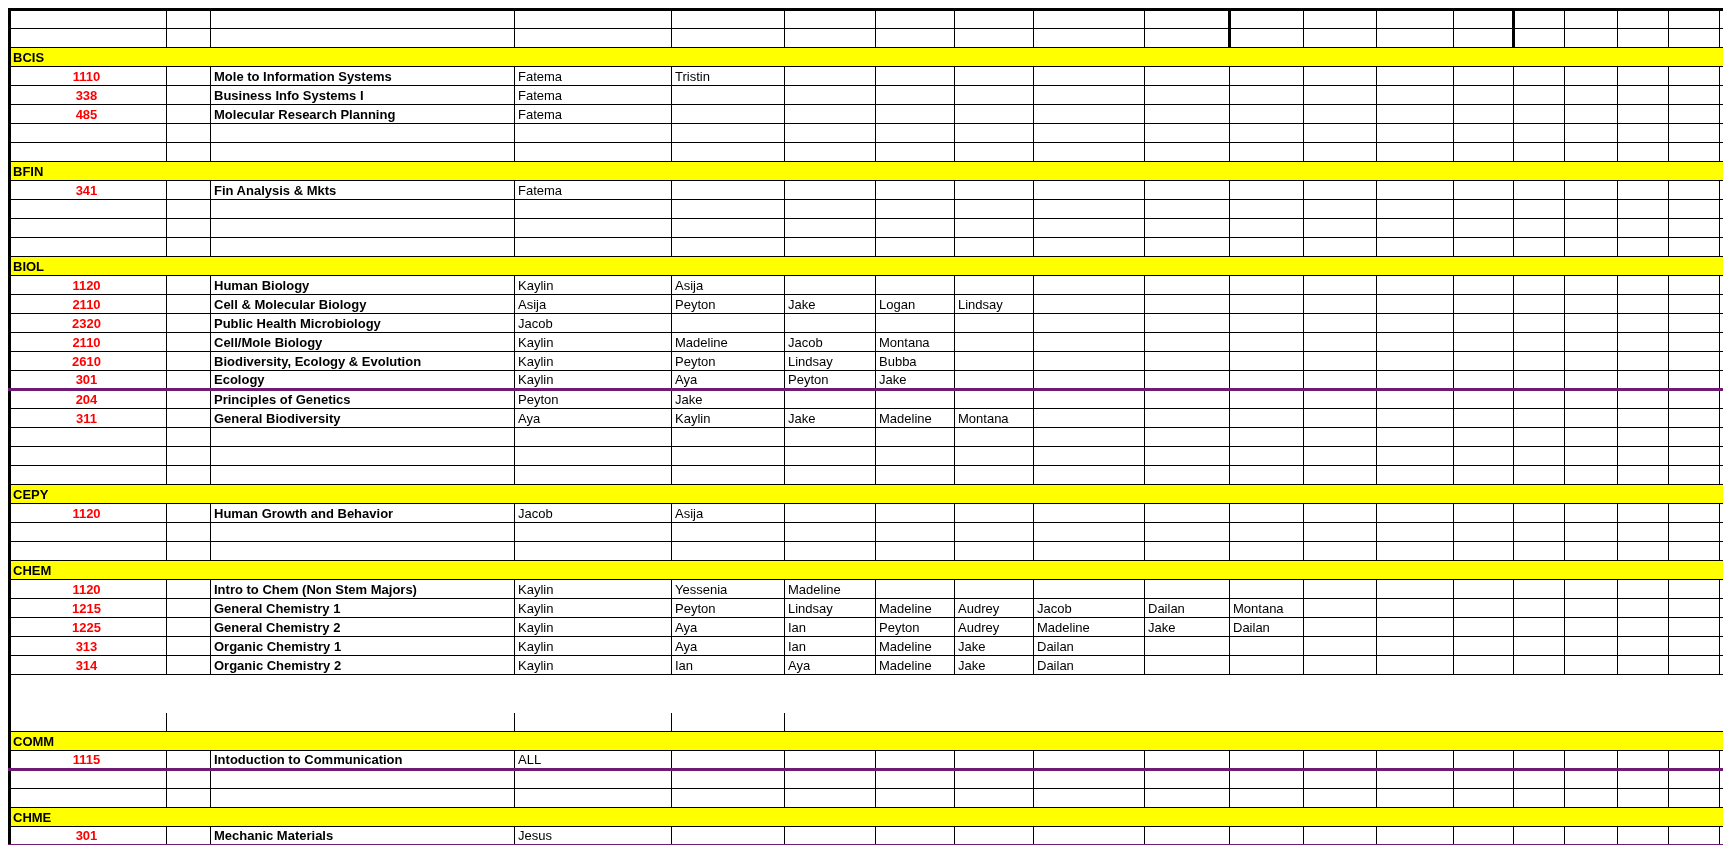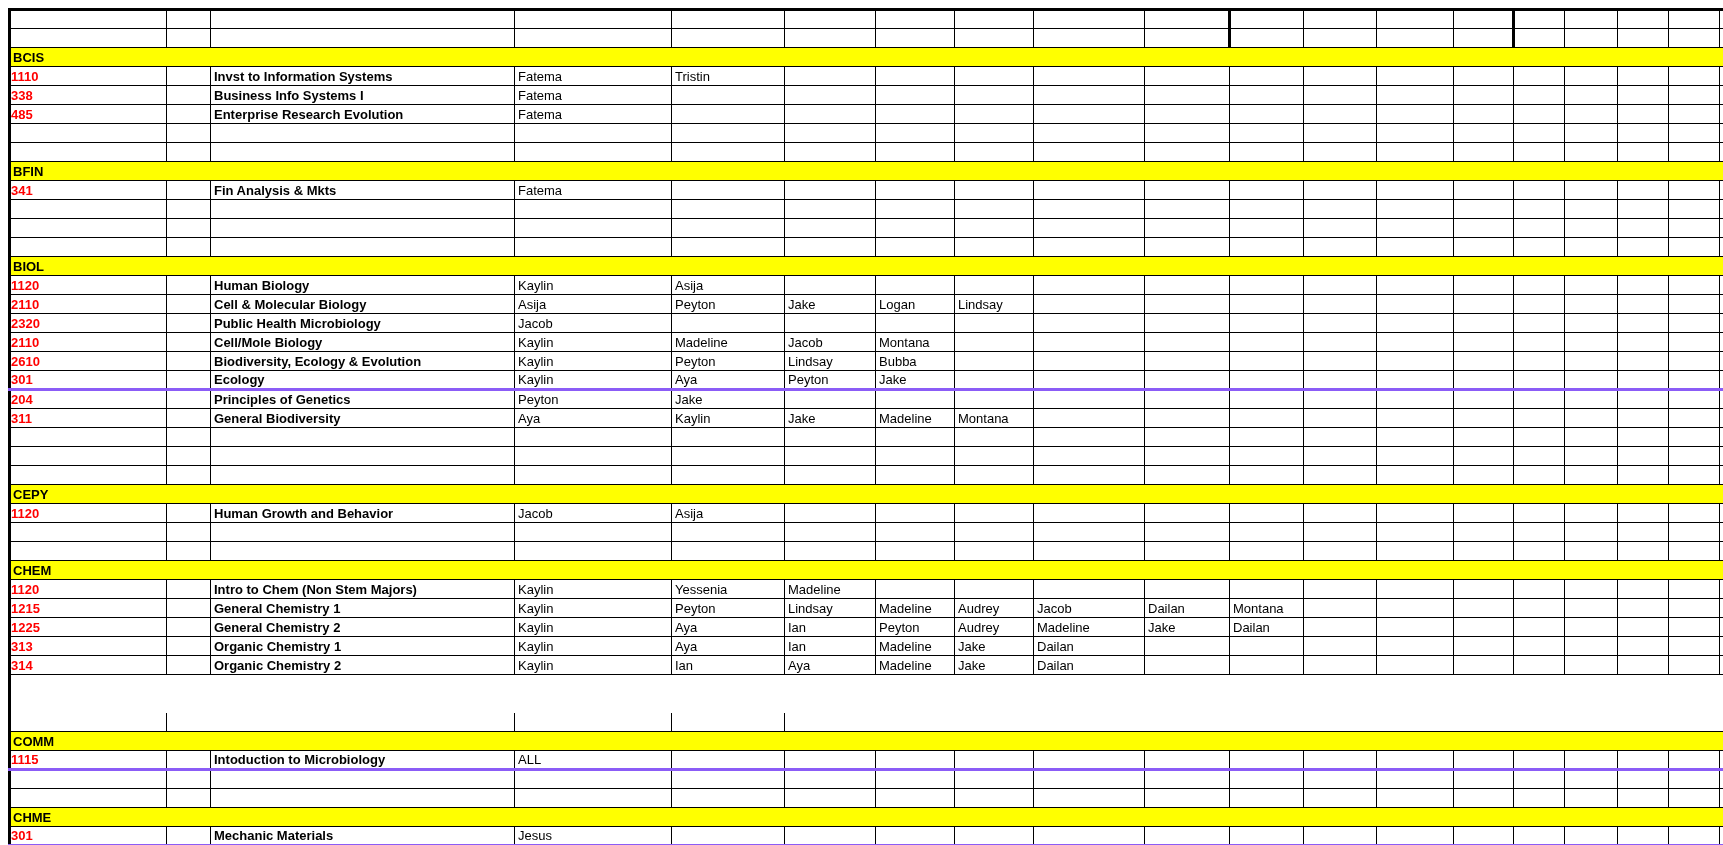--- a/index.html
+++ b/index.html
@@ -11,27 +11,27 @@
   table{
     border-collapse:collapse;table-layout:fixed;width:1715px;
     border-left:3px solid #000;border-top:3px solid #000;
   }
   tr{height:19px;}
   td{
     padding:0 0 1px 3px;vertical-align:bottom;font-size:13px;line-height:14px;
     overflow:hidden;white-space:nowrap;color:#000;
   }
   td.c{border-right:1px solid #000;border-bottom:1px solid #000;}
-  td.num{color:#FF0000;font-weight:bold;text-align:left;padding-right:4px;padding-left:0;}
+  td.num{color:#FF0000;font-weight:bold;text-align:center;padding-right:4px;padding-left:0;}
   td.cname{font-weight:bold;}
   td.dept-cell{
     background:#FFFF00;font-weight:bold;font-size:13px;
     border-top:1px solid #000;border-bottom:1px solid #000;padding-left:2px;
   }
-  td.tb{border-bottom:3px solid #8b5cf6;}
+  td.tb{border-bottom:3px solid #701a75;}
   td.nb{border:none;}
   td.vl{border-left:1px solid #000;}
   td.thl{border-left:3px solid #000;}
   td.indent{padding-left:14px;}
 </style>
 </head>
 <body>
 
 <div class="sheet">
   <table id="grid">
@@ -98,21 +98,21 @@
           <td class="c"></td>
           <td class="c"></td>
           <td class="c"></td>
         </tr>
         <tr>
           <td colspan="19" class="dept-cell">BCIS</td>
         </tr>
         <tr>
           <td class="c num">1110</td>
           <td class="c"></td>
-          <td class="c cname">Invst to Information Systems</td>
+          <td class="c cname">Mole to Information Systems</td>
           <td class="c">Fatema</td>
           <td class="c">Tristin</td>
           <td class="c"></td>
           <td class="c"></td>
           <td class="c"></td>
           <td class="c"></td>
           <td class="c"></td>
           <td class="c"></td>
           <td class="c"></td>
           <td class="c"></td>
@@ -140,21 +140,21 @@
           <td class="c"></td>
           <td class="c"></td>
           <td class="c"></td>
           <td class="c"></td>
           <td class="c"></td>
           <td class="c"></td>
         </tr>
         <tr>
           <td class="c num">485</td>
           <td class="c"></td>
-          <td class="c cname">Enterprise Research Evolution</td>
+          <td class="c cname">Molecular Research Planning</td>
           <td class="c">Fatema</td>
           <td class="c"></td>
           <td class="c"></td>
           <td class="c"></td>
           <td class="c"></td>
           <td class="c"></td>
           <td class="c"></td>
           <td class="c"></td>
           <td class="c"></td>
           <td class="c"></td>
@@ -764,21 +764,21 @@
           <td class="nb"></td>
           <td class="nb"></td>
           <td class="nb"></td>
         </tr>
         <tr>
           <td colspan="19" class="dept-cell">COMM</td>
         </tr>
         <tr>
           <td class="c num tb">1115</td>
           <td class="c tb"></td>
-          <td class="c cname tb">Intoduction to Microbiology</td>
+          <td class="c cname tb">Intoduction to Communication</td>
           <td class="c tb">ALL</td>
           <td class="c tb"></td>
           <td class="c tb"></td>
           <td class="c tb"></td>
           <td class="c tb"></td>
           <td class="c tb"></td>
           <td class="c tb"></td>
           <td class="c tb"></td>
           <td class="c tb"></td>
           <td class="c tb"></td>

